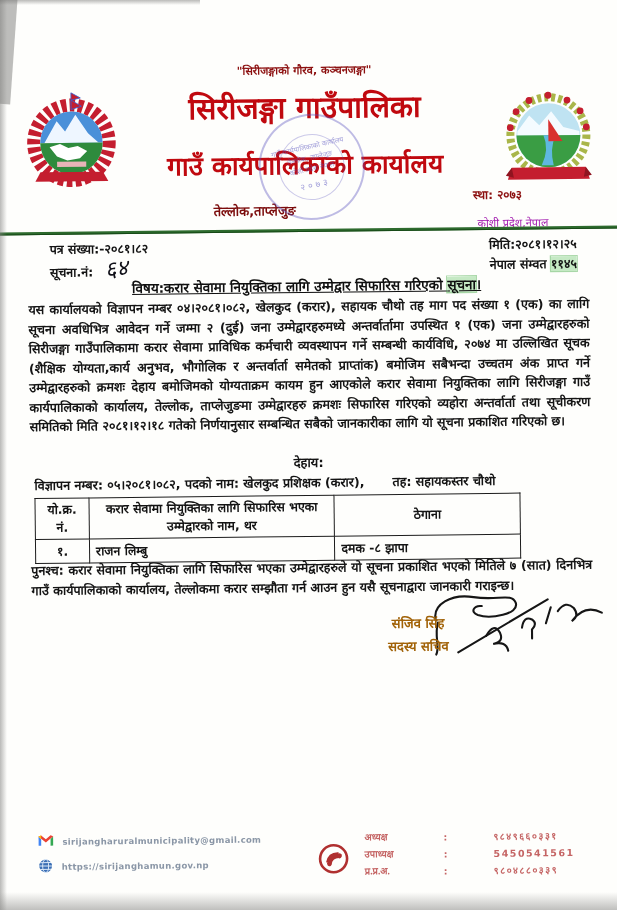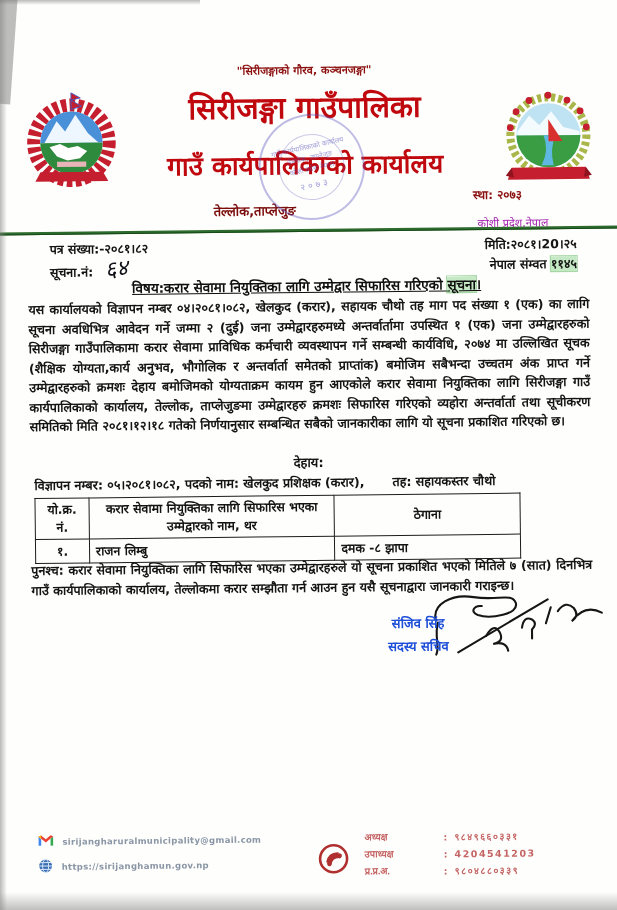--- a/index.html
+++ b/index.html
@@ -50,33 +50,33 @@
   table.sifaris { position:absolute; top:495px; left:34px; width:486px; border-collapse:collapse; }
   table.sifaris th, table.sifaris td { border:1.6px solid #1d1d1d; font-size:12.4px; color:#141414; padding:2px 6px; }
   table.sifaris th { font-weight:bold; text-align:center; white-space:pre-line; line-height:18px; }
   table.sifaris td { font-weight:bold; height:24px; }
   .col-sn { width:54px; text-align:center; }
   .col-name { width:246px; }
   .col-addr { width:186px; }
 
   .postscript { position:absolute; top:558px; left:30px; right:26px; font-size:12.6px; color:#151515; line-height:20px; text-align:justify; font-weight:bold; }
 
-  .signer { position:absolute; left:386px; top:613px; text-align:center; font-size:13px; font-weight:bold; color:#1d4ed8; line-height:23px; z-index:2; }
+  .signer { position:absolute; left:386px; top:613px; text-align:center; font-size:13px; font-weight:bold; color:#a16207; line-height:23px; z-index:2; }
   .sig-svg { position:absolute; left:428px; top:590px; z-index:1; }
 
   .footer { position:absolute; top:826px; left:0; width:100%; height:80px; font-weight:bold; }
   .contact-left { position:absolute; left:34px; top:6px; }
   .c-row { display:flex; align-items:center; gap:9px; margin-bottom:10px; }
   .c-row span { font-size:8.5px; color:#8a96a6; letter-spacing:.3px; }
   .phone-icon { position:absolute; left:312px; top:16px; }
   .contact-right { position:absolute; left:360px; top:4px; color:#bb4a4a; opacity:.85; }
   .cr-row { display:flex; font-size:9.5px; line-height:17px; }
   .cr-row .lbl { width:72px;font-family:Liberation Serif, serif; }
   .cr-row .col { width:18px; text-align:center; }
-  .cr-row .num { letter-spacing:1.5px; }
+  .cr-row .num { letter-spacing:1.5px;margin-left:39px; }
 </style>
 </head>
 <body>
 
 <div class="page">
 
   <div class="doc">
 
     <div class="tagline">"सिरीजङ्गाको गौरव, कञ्चनजङ्गा"</div>
     <div class="title">सिरीजङ्गा गाउँपालिका</div>
@@ -127,21 +127,21 @@
       <div>तेल्लोक, ताप्लेजुङ</div>
       <div>कोशी प्रदेश नेपाल</div>
       <div class="yr">२०७३</div>
     </div>
 
     <div class="rule"></div>
 
     <div class="meta">
       <div class="meta-row">
         <span>पत्र संख्या:-२०८१।८२</span>
-        <span>मिति:२०८१।20।२५</span>
+        <span>मिति:२०८१।१२।२५</span>
       </div>
       <div class="meta-row">
         <span>
           <span>सूचना.नं:</span><span class="notice-val">६४</span>
         </span>
         <span>
           <span>नेपाल संम्वत </span><span class="hl">११४५</span>
         </span>
       </div>
     </div>
@@ -239,21 +239,21 @@
 
       <div class="contact-right">
         <div class="cr-row">
           <span class="lbl">अध्यक्ष</span>
           <span class="col">:</span>
           <span class="num">९८४९६६०३३१</span>
         </div>
         <div class="cr-row">
           <span class="lbl">उपाध्यक्ष</span>
           <span class="col">:</span>
-          <span class="num">4204541203</span>
+          <span class="num">5450541561</span>
         </div>
         <div class="cr-row">
           <span class="lbl">प्र.प्र.अ.</span>
           <span class="col">:</span>
           <span class="num">९८०४८८०३३९</span>
         </div>
       </div>
     </div>
 
   </div>

